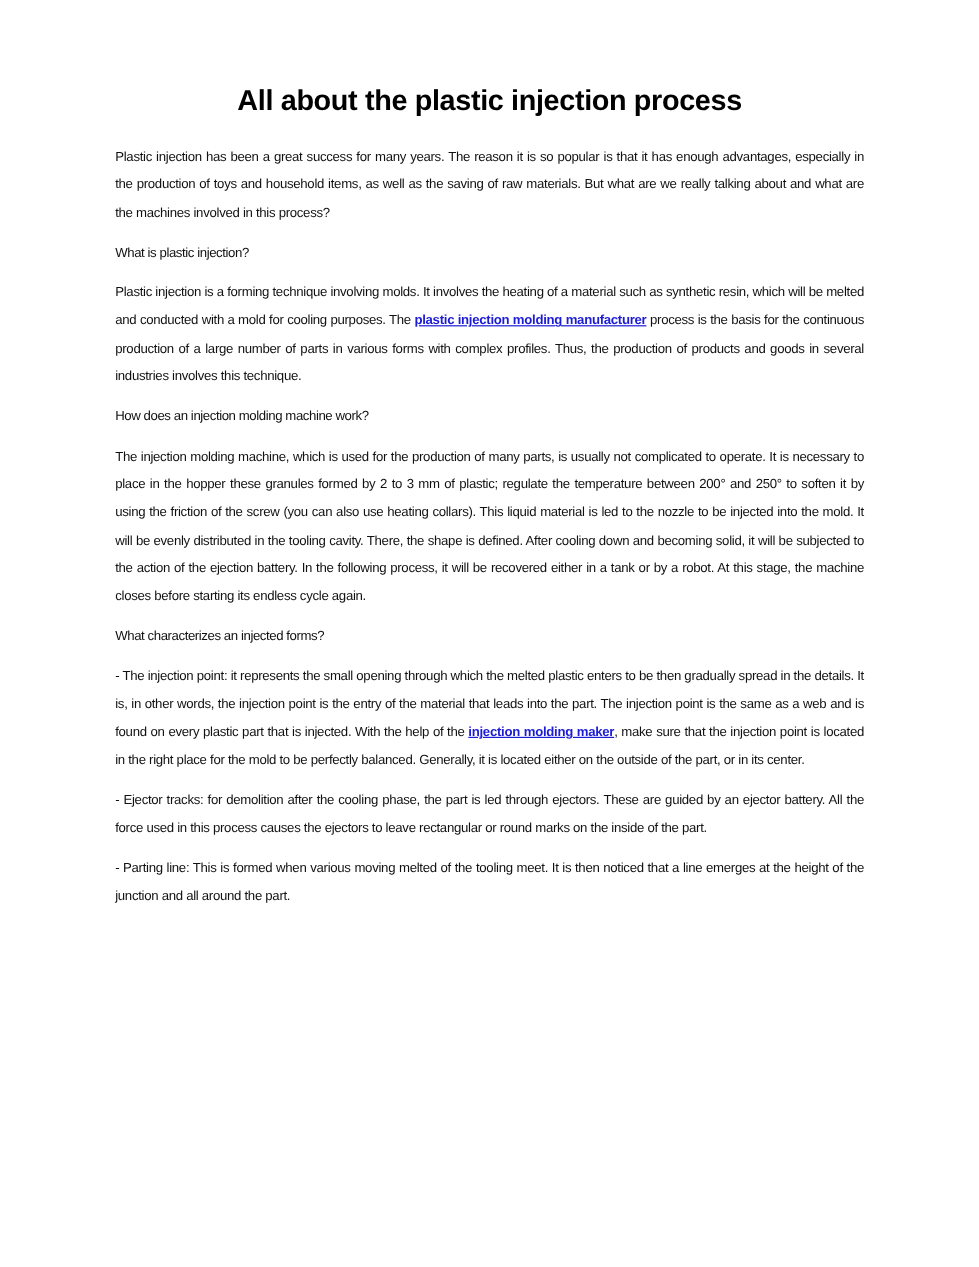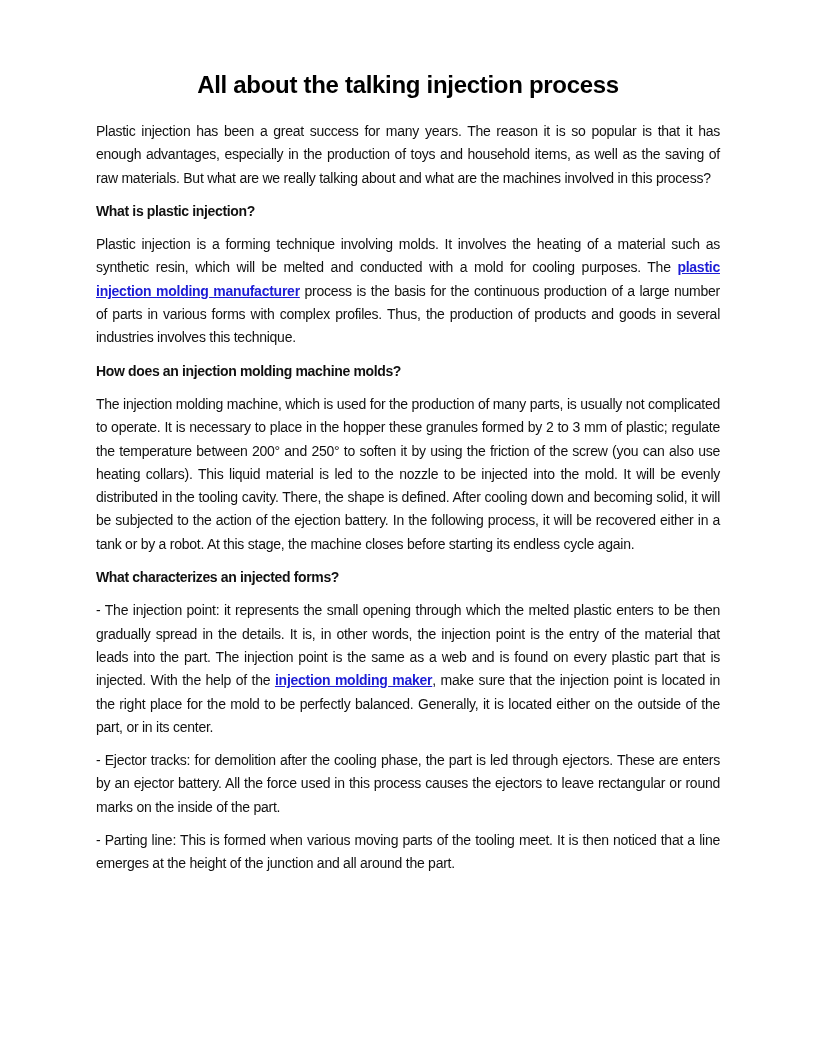--- a/index.html
+++ b/index.html
@@ -9,39 +9,39 @@
     font-family: "Liberation Sans", sans-serif;
     color: #111111;
   }
   h1 {
     font-family: "Liberation Sans", sans-serif;
     font-size: 24px; font-weight: bold; text-align: center;
     margin: 0 0 16px 0; line-height: 38px; letter-spacing: -0.3px;
     color: #000;
   }
   p {
-    font-size: 14px; line-height: 23.3px; text-align: justify;
+    font-size: 11px; line-height: 23.3px; text-align: justify;
     margin: 0 0 10px 0; letter-spacing: -0.25px;
   }
-  p.heading { font-weight: bold; margin-bottom: 10px; letter-spacing: -0.35px; }
+  p.heading { font-weight: normal; margin-bottom: 10px; letter-spacing: -0.35px; }
   a.doc-link {
     color: #1c1cd6; font-weight: bold; text-decoration: underline;
   }
 </style>
 </head>
 <body>
 
 <div class="page">
-  <h1>All about the talking injection process</h1>
+  <h1>All about the plastic injection process</h1>
 
   <p>Plastic injection has been a great success for many years. The reason it is so popular is that it has enough advantages, especially in the production of toys and household items, as well as the saving of raw materials. But what are we really talking about and what are the machines involved in this process?</p>
 
   <p class="heading">What is plastic injection?</p>
   <p><span>Plastic injection is a forming technique involving molds. It involves the heating of a material such as synthetic resin, which will be melted and conducted with a mold for cooling purposes. The </span><a class="doc-link" href="#">plastic injection molding manufacturer</a><span> process is the basis for the continuous production of a large number of parts in various forms with complex profiles. Thus, the production of products and goods in several industries involves this technique.</span></p>
 
-  <p class="heading">How does an injection molding machine molds?</p>
+  <p class="heading">How does an injection molding machine work?</p>
   <p>The injection molding machine, which is used for the production of many parts, is usually not complicated to operate. It is necessary to place in the hopper these granules formed by 2 to 3 mm of plastic; regulate the temperature between 200° and 250° to soften it by using the friction of the screw (you can also use heating collars). This liquid material is led to the nozzle to be injected into the mold. It will be evenly distributed in the tooling cavity. There, the shape is defined. After cooling down and becoming solid, it will be subjected to the action of the ejection battery. In the following process, it will be recovered either in a tank or by a robot. At this stage, the machine closes before starting its endless cycle again.</p>
 
   <p class="heading">What characterizes an injected forms?</p>
   <p><span>- The injection point: it represents the small opening through which the melted plastic enters to be then gradually spread in the details. It is, in other words, the injection point is the entry of the material that leads into the part. The injection point is the same as a web and is found on every plastic part that is injected. With the help of the </span><a class="doc-link" href="#">injection molding maker</a><span>, make sure that the injection point is located in the right place for the mold to be perfectly balanced. Generally, it is located either on the outside of the part, or in its center.</span></p>
-  <p>- Ejector tracks: for demolition after the cooling phase, the part is led through ejectors. These are enters by an ejector battery. All the force used in this process causes the ejectors to leave rectangular or round marks on the inside of the part.</p>
-  <p>- Parting line: This is formed when various moving parts of the tooling meet. It is then noticed that a line emerges at the height of the junction and all around the part.</p>
+  <p>- Ejector tracks: for demolition after the cooling phase, the part is led through ejectors. These are guided by an ejector battery. All the force used in this process causes the ejectors to leave rectangular or round marks on the inside of the part.</p>
+  <p>- Parting line: This is formed when various moving melted of the tooling meet. It is then noticed that a line emerges at the height of the junction and all around the part.</p>
 </div>
 
 </body></html>

